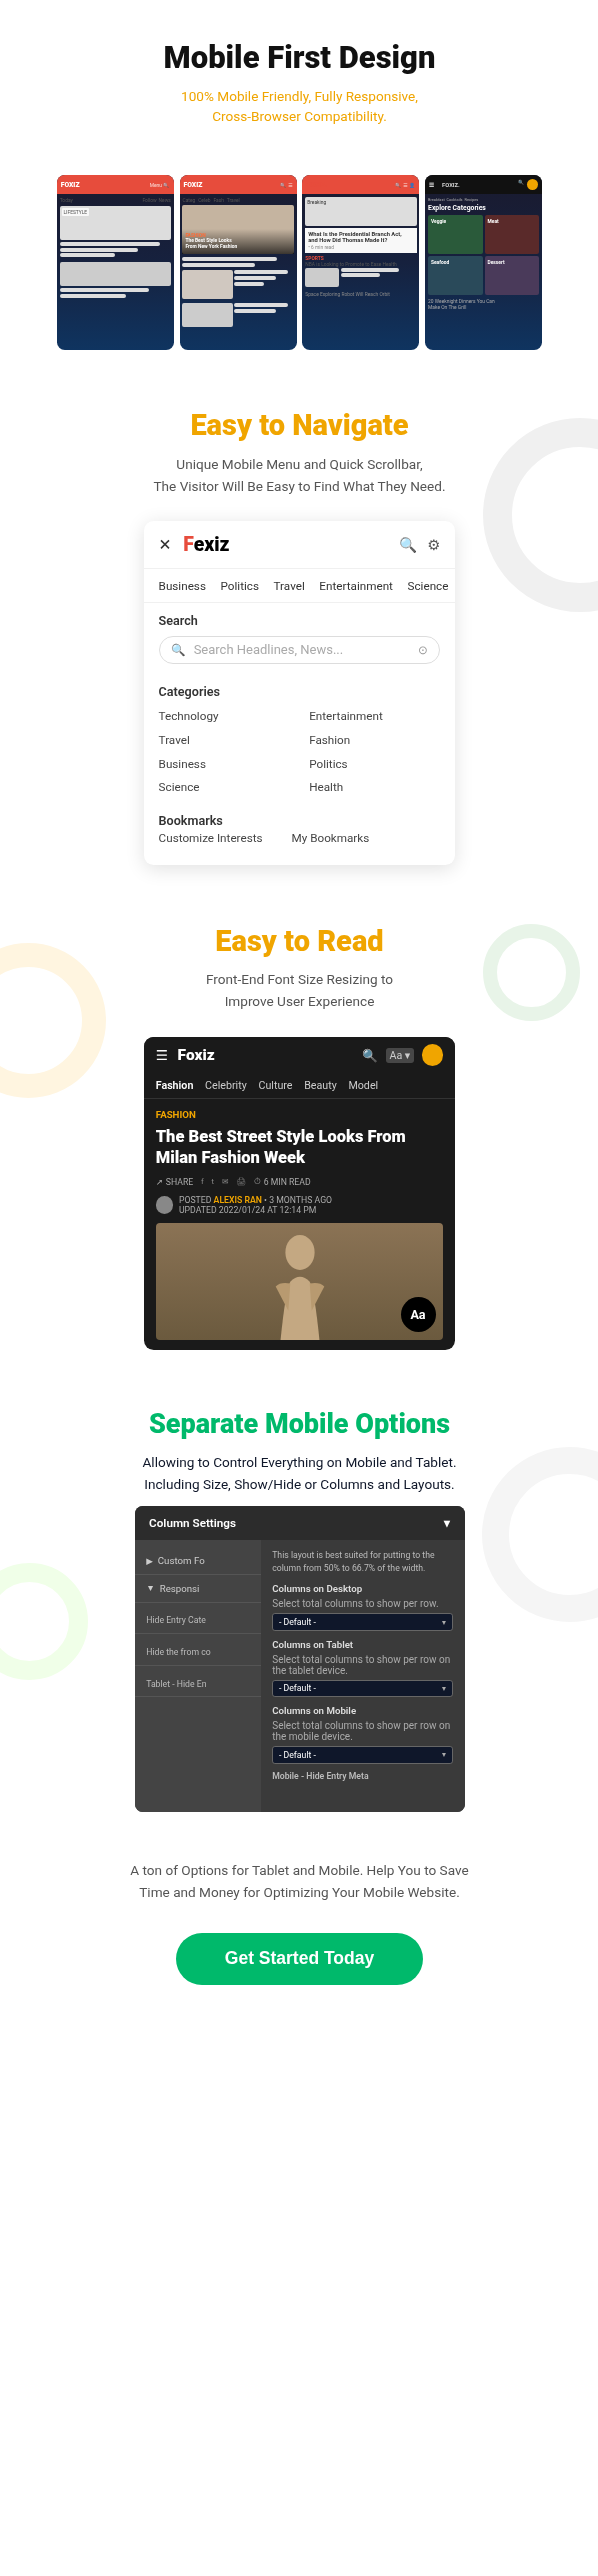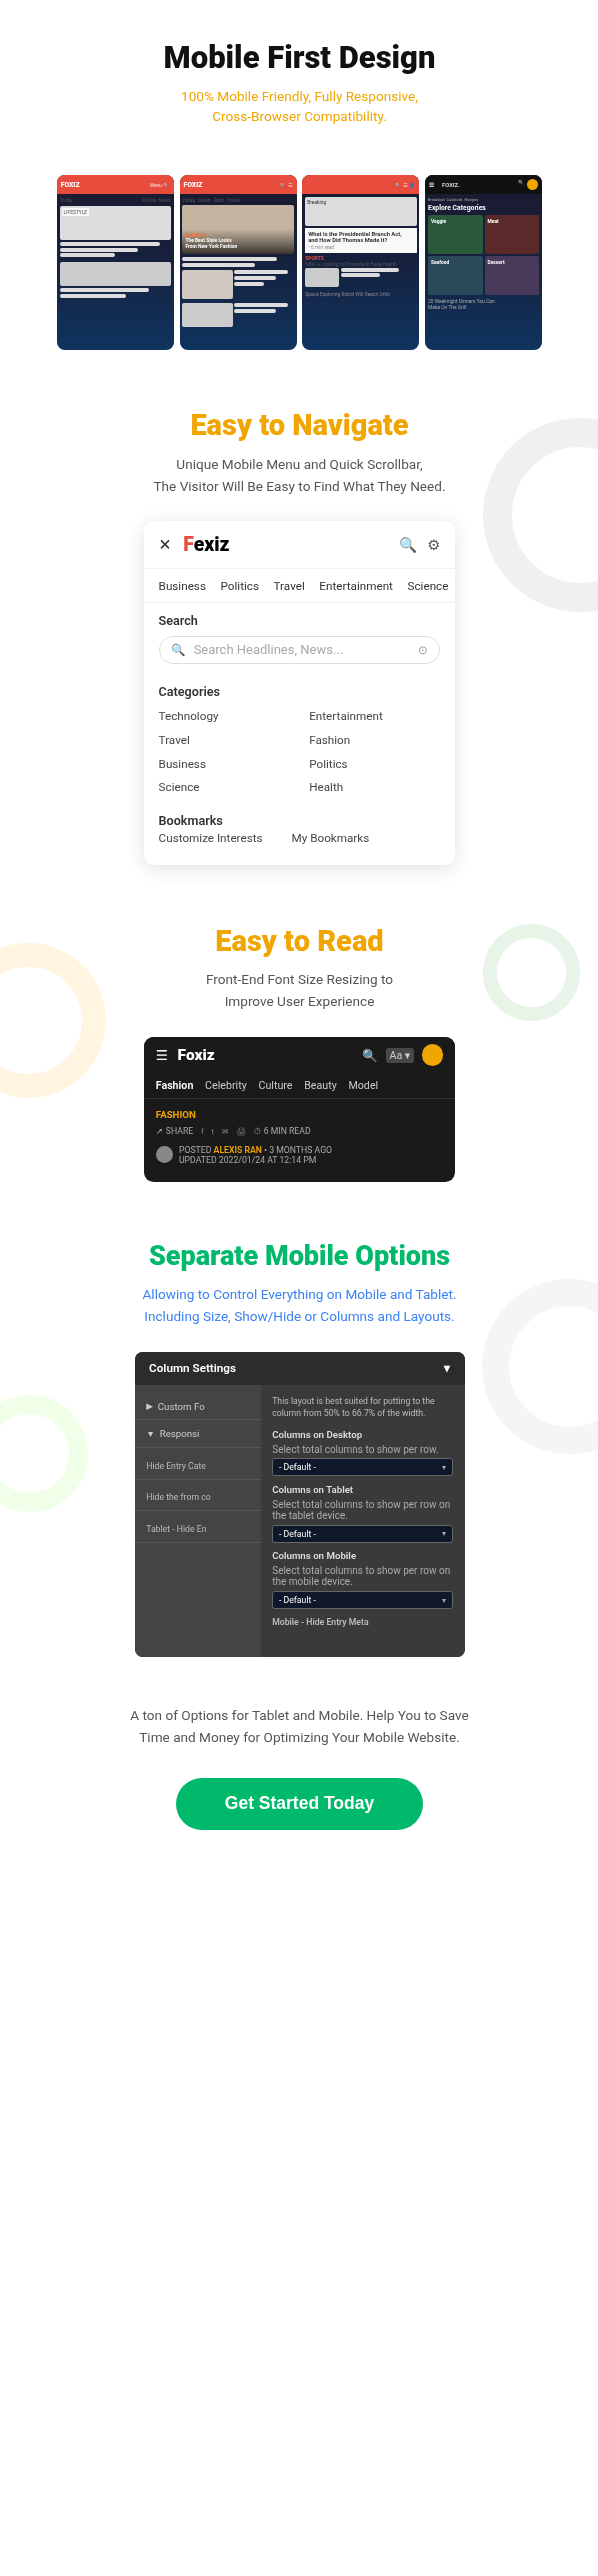--- a/index.html
+++ b/index.html
@@ -410,23 +410,23 @@
       position: relative;
     }
     .section-options h2 {
       font-size: 27px;
       font-weight: 900;
       color: #00b96b;
       margin-bottom: 11.7px;
     }
     .section-options .desc {
       font-size: 13.6px;
-      color: #3b82f6;
+      color: #0f172a;
       line-height: 1.6;
-      margin-bottom: 24px;
+      margin-bottom: 11px;
     }
 
     
     .settings-mockup {
       background: #3a3a3a;
       border-radius: 7.8px;
       margin: 0 auto;
       max-width: 330px;
       padding: 0;
       overflow: hidden;
@@ -761,20 +761,21 @@
     <div class="article-nav">
       <span class="active">Fashion</span>
       <span>Celebrity</span>
       <span>Culture</span>
       <span>Beauty</span>
       <span>Model</span>
     </div>
 
     <div class="article-body">
       <div class="article-category">FASHION</div>
+      <div class="article-title">The Best Street Style Looks From Milan Fashion Week</div>
 
       <div class="article-meta">
         <div class="article-share">
           <span>↗</span>
           <span>SHARE</span>
         </div>
         <span style="font-size:7.8px;color:#888;">f</span>
         <span style="font-size:7.8px;color:#888;">t</span>
         <span style="font-size:7.8px;color:#888;">✉</span>
         <span style="font-size:7.8px;color:#888;">🖨</span>
@@ -790,20 +791,32 @@
           <span>POSTED </span>
           <span class="author-name">ALEXIS RAN</span>
           <span> • </span>
           <span>3 MONTHS AGO</span>
           <br>
           <span>UPDATED </span>
           <span>2022/01/24 AT 12:14 PM</span>
         </div>
       </div>
 
+      <div class="article-img">
+
+        <svg class="woman-silhouette" viewBox="0 0 80 110" xmlns="http://www.w3.org/2000/svg">
+          <ellipse cx="40" cy="20" rx="15" ry="18" fill="#c4a882"></ellipse>
+          <path d="M20 110 Q25 60 30 50 Q35 45 40 45 Q45 45 50 50 Q55 60 60 110Z" fill="#c4a882"></path>
+          <path d="M15 55 Q20 50 30 52 L28 80Z" fill="#b89a70"></path>
+          <path d="M65 55 Q60 50 50 52 L52 80Z" fill="#b89a70"></path>
+        </svg>
+        <div class="article-img-overlay">
+          <span>Aa</span>
+        </div>
+      </div>
     </div>
   </div>
 </section>
 
 <section class="section-options">
 
   <div class="bg-deco" style="width:175px;height:175px;border:27px solid #f5f5f5;right:-58px;top:78px;"></div>
   <div class="bg-deco" style="width:117px;height:117px;border:19.4px solid #f0ffe8;left:-29px;top:194px;"></div>
 
   <h2>Separate Mobile Options</h2>

